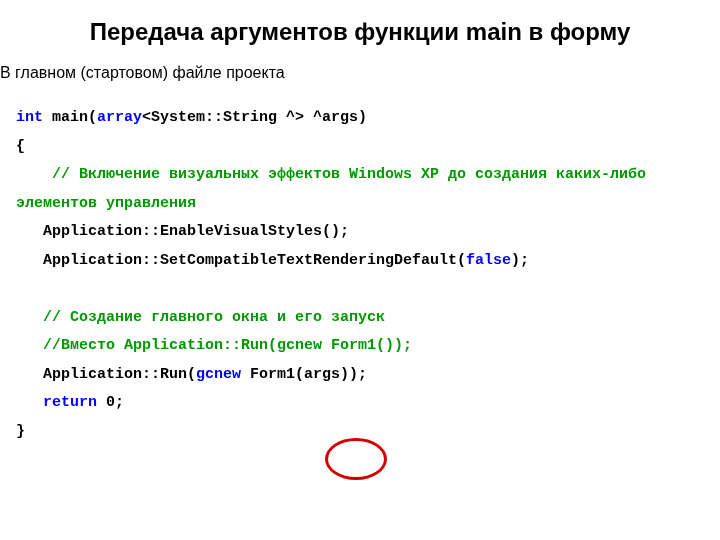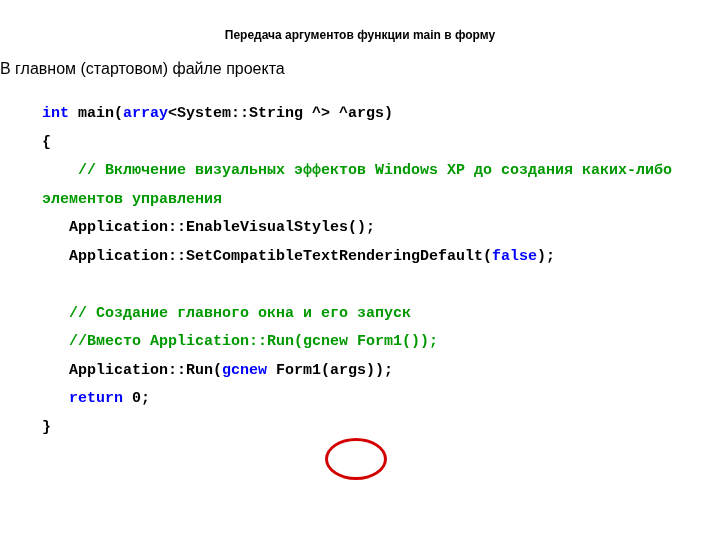--- a/index.html
+++ b/index.html
@@ -8,37 +8,37 @@
     width: 720px;
     height: 540px;
     background: #ffffff;
     font-family: Arial, sans-serif;
     position: relative;
     overflow: hidden;
   }
   .title {
     text-align: center;
     font-weight: bold;
-    font-size: 12px;
+    font-size: 24px;
     color: #000;
-    margin-top: 28px;
+    margin-top: 18px;
   }
   .subtitle {
     text-align: left;
     font-size: 16px;
     color: #000;
     margin-top: 18px;
   }
   .code {
     font-family: "Courier New", monospace;
     font-size: 15px;
     font-weight: bold;
     line-height: 1.9;
     margin-top: 22px;
-    padding: 0 42px;
+    padding: 0 16px;
     white-space: pre-wrap;
   }
   .kw-blue { color: #0000ff; }
   .txt { color: #000; }
   .cmt { color: #009900; }
   .circle {
     position: absolute;
     border: 3px solid #d40000;
     border-radius: 50%;
     pointer-events: none;

